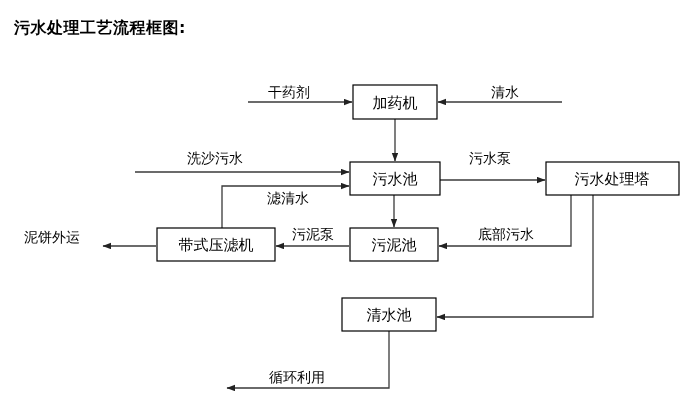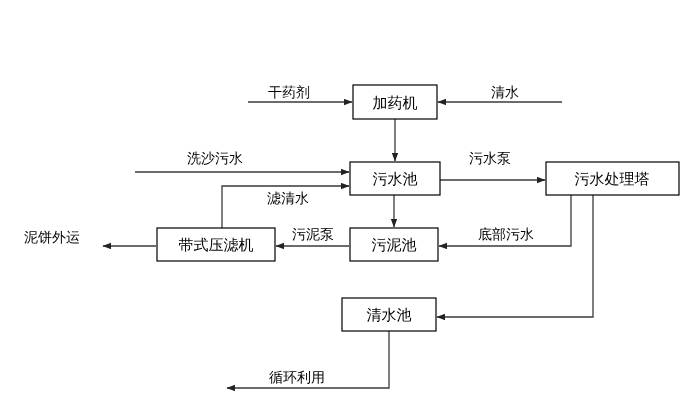--- a/index.html
+++ b/index.html
@@ -55,20 +55,21 @@
     fill: #000000;
     text-anchor: middle;
     dominant-baseline: middle;
   }
 </style>
 </head>
 <body>
 
 <div id="page">
 
+  <div id="title">污水处理工艺流程框图:</div>
 
   <svg id="flow" viewBox="0 0 700 420">
     <defs>
       <marker id="arrow" markerWidth="9" markerHeight="9" refX="8" refY="3.2" orient="auto" markerUnits="userSpaceOnUse">
         <path d="M0,0 L8.5,3.2 L0,6.4 z" fill="#222222"></path>
       </marker>
     </defs>
 
     <g>
       <line class="edge" x1="248" y1="102" x2="352" y2="102" marker-end="url(#arrow)"></line>

